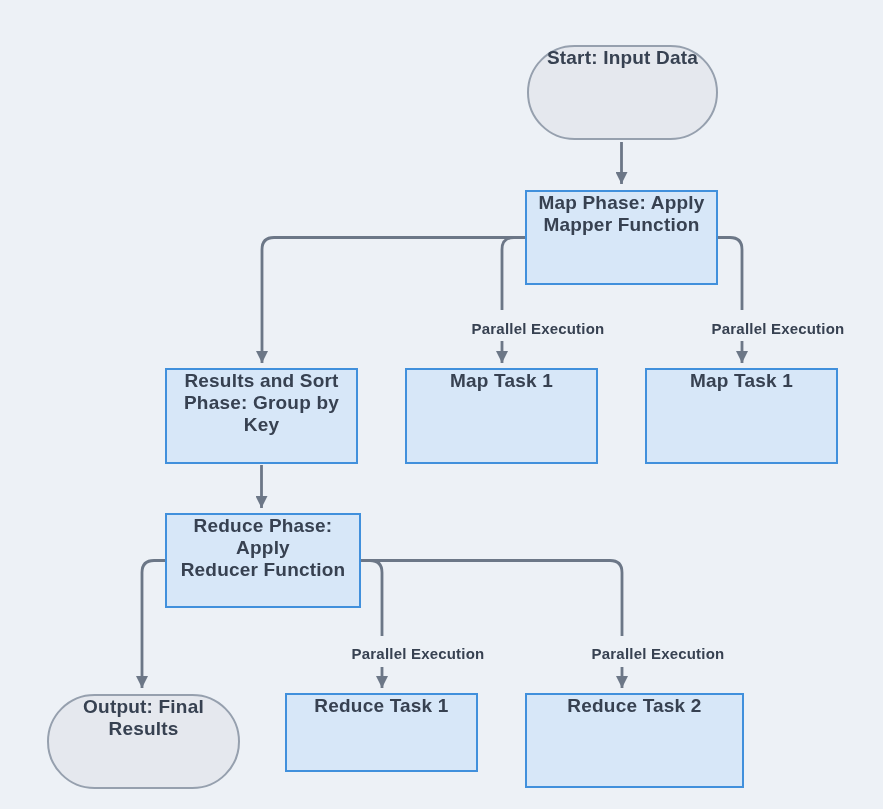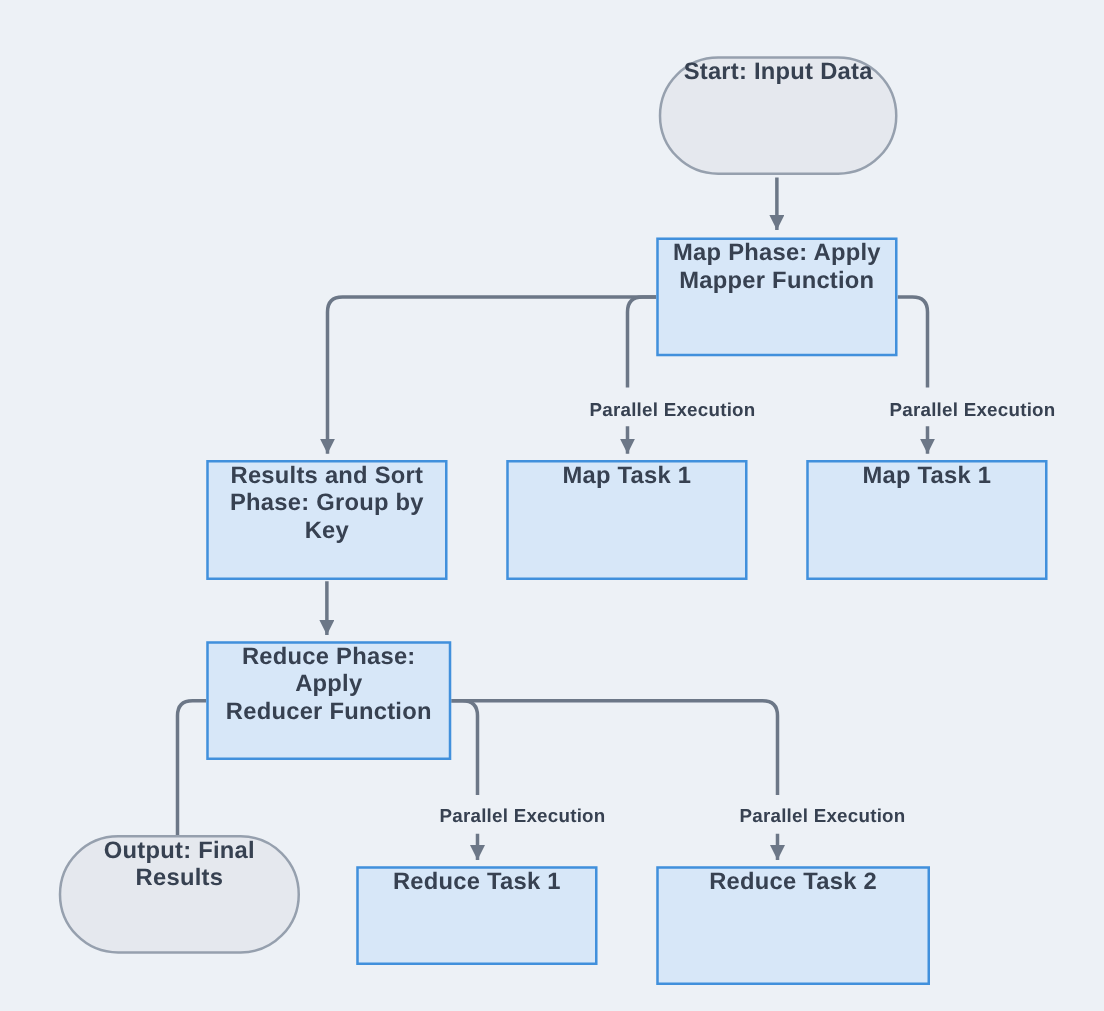--- a/index.html
+++ b/index.html
@@ -108,21 +108,21 @@
 
   <div class="node rect" style="left:645px;top:368px;width:193px;height:96px">
     <span class="nlabel">Map Task 1</span>
   </div>
 
   <div class="node rect" style="left:165px;top:513px;width:196px;height:95px">
     <span class="nlabel">Reduce Phase: Apply
 Reducer Function</span>
   </div>
 
-  <div class="node stadium" style="left:47px;top:668px;width:193px;height:95px">
+  <div class="node stadium" style="left:47px;top:694px;width:193px;height:95px">
     <span class="nlabel">Output: Final Results</span>
   </div>
 
   <div class="node rect" style="left:285px;top:693px;width:193px;height:79px">
     <span class="nlabel">Reduce Task 1</span>
   </div>
 
   <div class="node rect" style="left:525px;top:693px;width:219px;height:95px">
     <span class="nlabel">Reduce Task 2</span>
   </div>

